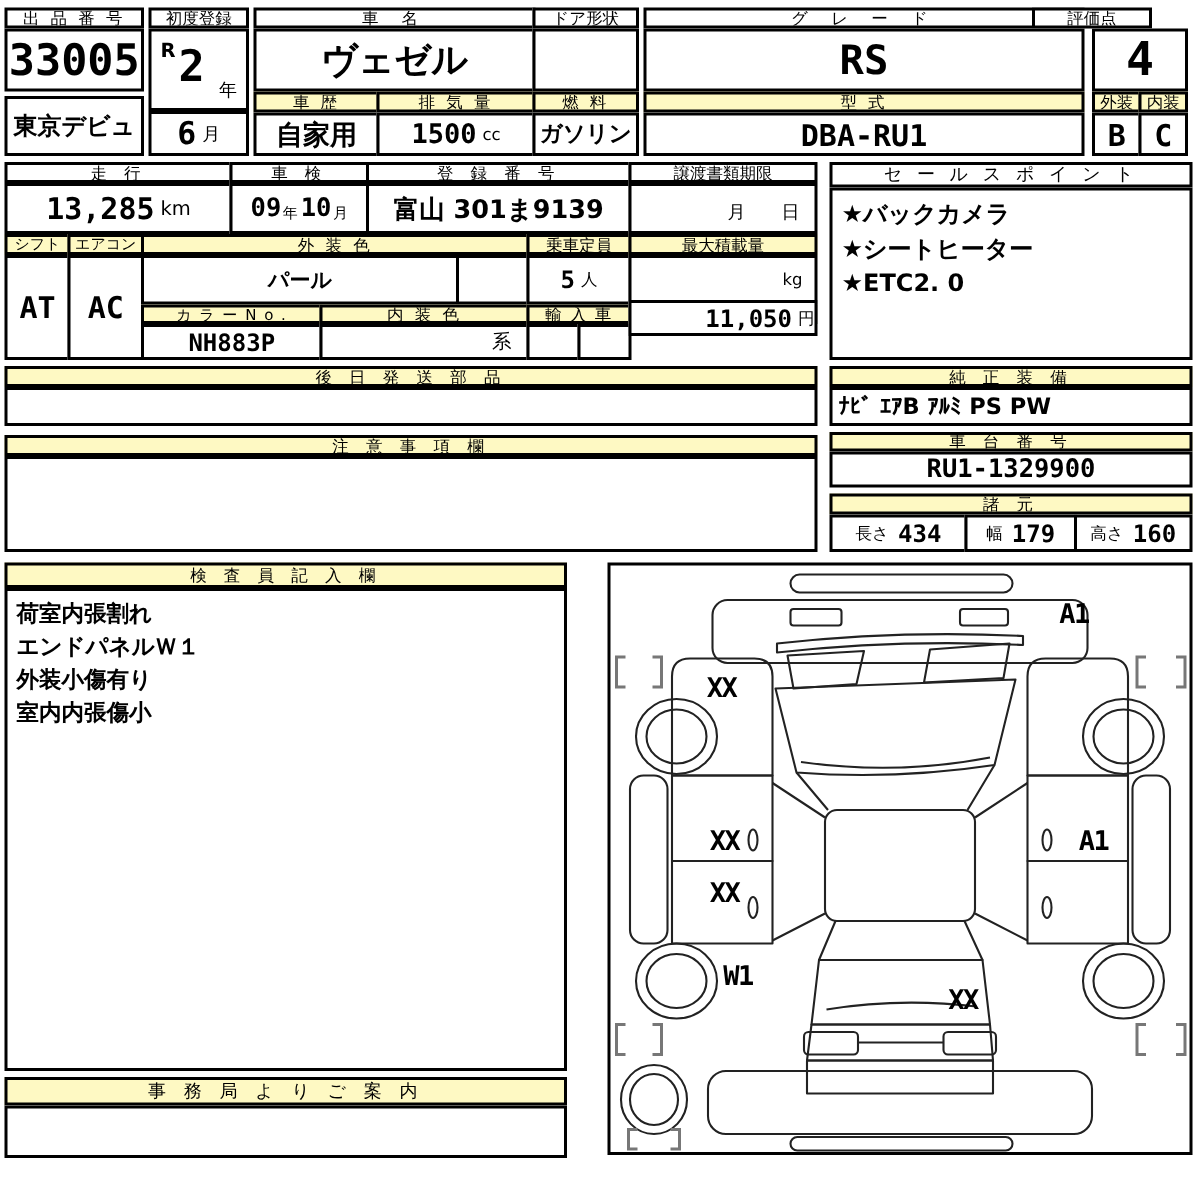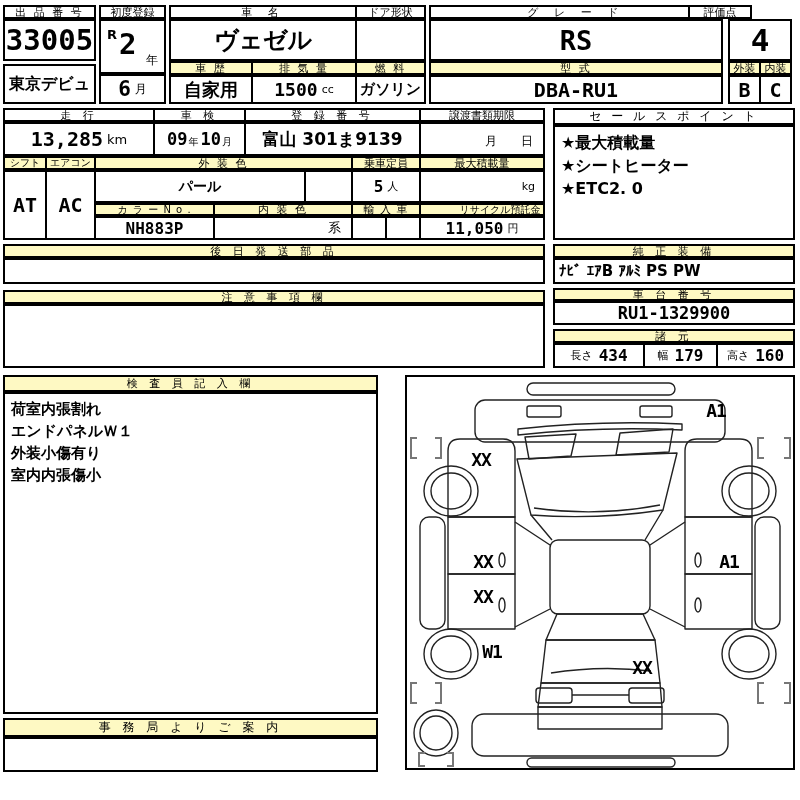--- a/index.html
+++ b/index.html
@@ -44,21 +44,21 @@
 
   <div class="c w" style="left:169px;top:5px;width:188px;height:14px;letter-spacing:6px;">車 名</div>
   <div class="c b" style="left:169px;top:19px;width:188px;height:42px;font-size:24px;">ヴェゼル</div>
 
   <div class="c w" style="left:355px;top:5px;width:71px;height:14px;letter-spacing:0;">ドア形状</div>
   <div class="c" style="left:355px;top:19px;width:71px;height:42px;"></div>
 
   <div class="c w" style="left:429px;top:5px;width:294px;height:14px;letter-spacing:6px;">グ レ ー ド</div>
   <div class="c num" style="left:429px;top:19px;width:294px;height:42px;font-size:27px;">RS</div>
 
-  <div class="c w" style="left:688px;top:5px;width:64px;height:14px;letter-spacing:0;">評価点</div>
+  <div class="c w" style="left:688px;top:5px;width:80px;height:14px;letter-spacing:0;">評価点</div>
   <div class="c num" style="left:728px;top:19px;width:64px;height:42px;font-size:31px;">4</div>
 
   <div class="c g" style="left:169px;top:61px;width:84px;height:14px;">車 歴</div>
   <div class="c g" style="left:251px;top:61px;width:106px;height:14px;">排 気 量</div>
   <div class="c g" style="left:355px;top:61px;width:71px;height:14px;">燃 料</div>
   <div class="c g" style="left:429px;top:61px;width:294px;height:14px;">型 式</div>
   <div class="c g" style="left:728px;top:61px;width:33px;height:14px;letter-spacing:0;">外装</div>
   <div class="c g" style="left:759px;top:61px;width:33px;height:14px;letter-spacing:0;">内装</div>
 
   <div class="c b" style="left:169px;top:75px;width:84px;height:29px;font-size:18px;">自家用</div>
@@ -107,21 +107,21 @@
 
   <div class="c g" style="left:94px;top:203px;width:121px;height:13px;font-size:10px;letter-spacing:1px;">カ ラ ー N o .</div>
   <div class="c g" style="left:213px;top:203px;width:140px;height:13px;">内 装 色</div>
   <div class="c g" style="left:351px;top:203px;width:70px;height:13px;letter-spacing:1px;">輸 入 車</div>
   <div class="c g" style="left:419px;top:203px;width:126px;height:13px;font-size:10px;letter-spacing:0;padding-left:36px;">リサイクル預託金</div>
 
   <div class="c num" style="left:94px;top:216px;width:121px;height:24px;font-size:16px;">NH883P</div>
   <div class="c right" style="left:213px;top:216px;width:140px;height:24px;padding-right:10px;font-size:13px;">系</div>
   <div class="c" style="left:351px;top:216px;width:36px;height:24px;"></div>
   <div class="c" style="left:385px;top:216px;width:36px;height:24px;"></div>
-  <div class="c" style="left:419px;top:216px;width:126px;height:24px;">
+  <div class="c" style="left:419px;top:200px;width:126px;height:24px;justify-content:flex-end;">
     <span class="num" style="font-size:16px;">11,050</span>
     <span class="unit">円</span>
   </div>
 
   <div class="c g" style="left:3px;top:244px;width:542px;height:14px;letter-spacing:4px;">後 日 発 送 部 品</div>
   <div class="c" style="left:3px;top:258px;width:542px;height:26px;"></div>
 
   <div class="c g" style="left:3px;top:290px;width:542px;height:14px;letter-spacing:4px;">注 意 事 項 欄</div>
   <div class="c" style="left:3px;top:304px;width:542px;height:64px;"></div>
 
@@ -130,21 +130,21 @@
     <div>荷室内張割れ</div>
     <div>エンドパネルＷ１</div>
     <div>外装小傷有り</div>
     <div>室内内張傷小</div>
   </div>
   <div class="c g" style="left:3px;top:718px;width:375px;height:19px;font-size:12px;letter-spacing:4px;">事 務 局 よ り ご 案 内</div>
   <div class="c" style="left:3px;top:737px;width:375px;height:35px;"></div>
 
   <div class="c w" style="left:553px;top:108px;width:242px;height:17px;font-size:12px;letter-spacing:3px;">セ ー ル ス ポ イ ン ト</div>
   <div class="c lines sales" style="left:553px;top:125px;width:242px;height:115px;">
-    <div class="pt">★最大積載量</div>
+    <div class="pt">★バックカメラ</div>
     <div class="pt">★シートヒーター</div>
     <div class="pt">★ETC2. 0</div>
   </div>
 
   <div class="c g" style="left:553px;top:244px;width:242px;height:14px;letter-spacing:4px;">純 正 装 備</div>
   <div class="c left b" style="left:553px;top:258px;width:242px;height:26px;padding-left:4px;font-size:15px;">ﾅﾋﾞ ｴｱB ｱﾙﾐ PS PW</div>
 
   <div class="c g" style="left:553px;top:288px;width:242px;height:13px;letter-spacing:4px;">車 台 番 号</div>
   <div class="c num" style="left:553px;top:301px;width:242px;height:24px;font-size:17px;">RU1-1329900</div>
 

